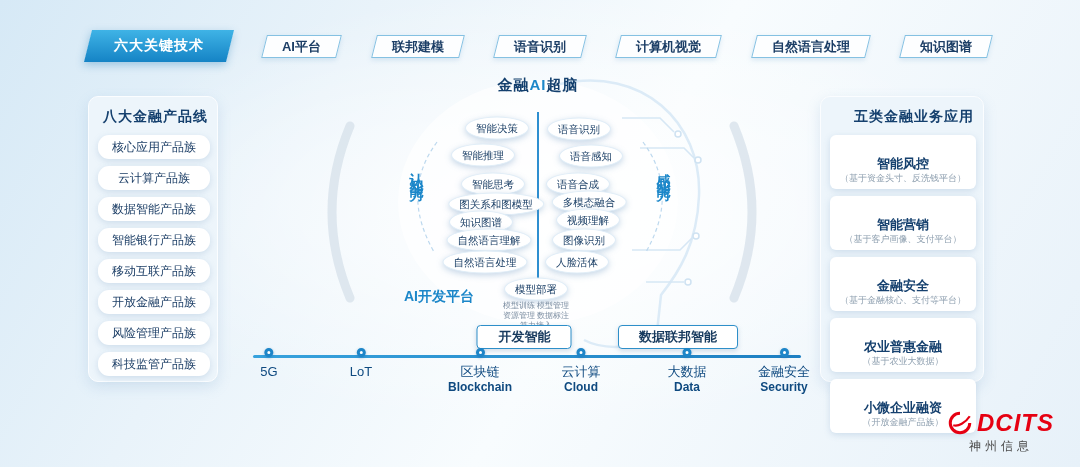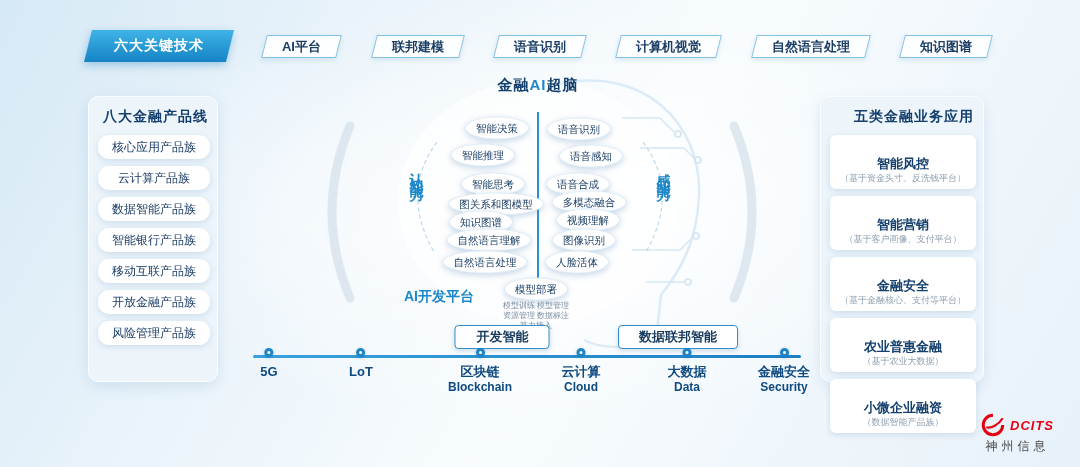--- a/index.html
+++ b/index.html
@@ -57,27 +57,27 @@
     background:#fff; border:1px solid #2e8fc9; border-radius:4px;
     box-shadow:0 2px 5px rgba(100,140,180,.28);
     display:flex; align-items:center; color:#173a5e; font-size:13px; font-weight:bold; z-index:3; white-space:nowrap; }
 
   
   .tl-line{ position:absolute; left:253px; top:355px; width:548px; height:3px;
     background:linear-gradient(90deg,#37a2dd,#1d7fc2); border-radius:2px; z-index:2; }
   .tl-node{ position:absolute; top:348px; transform:translateX(-50%); text-align:center; z-index:3; }
   .tl-dot{ width:9px; height:9px; border:3px solid #1d85c8; border-radius:50%; background:#fff; margin:0 auto 7px auto;
     box-shadow:0 1px 3px rgba(40,110,170,.4); }
-  .tl-zh{ color:#0f4a80; font-size:13px; font-weight:bold; line-height:16px; white-space:nowrap; }
+  .tl-zh{ color:#0f4a80; font-size:13px; font-weight:normal; line-height:16px; white-space:nowrap; }
   .tl-en{ color:#0f4a80; font-size:12px; font-weight:bold; line-height:15px; white-space:nowrap; }
 
   
   .logo{ position:absolute; right:26px; bottom:12px; z-index:3; text-align:center; }
   .logo-row{ display:flex; align-items:center; justify-content:center; gap:5px; }
-  .logo-text{ color:#e60012; font-size:13px; font-weight:bold; font-style:italic; letter-spacing:1px; }
+  .logo-text{ color:#e60012; font-size:24px; font-weight:bold; font-style:italic; letter-spacing:1px; }
   .logo-company{ color:#4a4a4a; font-size:12px; letter-spacing:4px; margin-top:1px; }
 </style>
 </head>
 <body>
 
 <div class="stage">
 
   <svg class="decor" width="1080" height="467" viewBox="0 0 1080 467">
     <ellipse cx="538" cy="202" rx="140" ry="122" fill="#ffffff" opacity="0.65"></ellipse>
     <path d="M 560 84 C 642 66 702 122 699 196 C 697 244 679 272 661 295 L 657 332 C 644 349 605 351 584 340" stroke="#dcebf7" stroke-width="2.5" fill="none"></path>
@@ -125,20 +125,21 @@
 
   <div class="panel left-panel">
     <div class="panel-title">八大金融产品线</div>
     <div class="panel-item">核心应用产品族</div>
     <div class="panel-item">云计算产品族</div>
     <div class="panel-item">数据智能产品族</div>
     <div class="panel-item">智能银行产品族</div>
     <div class="panel-item">移动互联产品族</div>
     <div class="panel-item">开放金融产品族</div>
     <div class="panel-item">风险管理产品族</div>
+    <div class="panel-item">科技监管产品族</div>
   </div>
 
   <div class="panel right-panel">
     <div class="panel-title">五类金融业务应用</div>
     <div class="panel-item">
       <div class="item-title">智能风控</div>
       <div class="item-sub">（基于资金头寸、反洗钱平台）</div>
     </div>
     <div class="panel-item">
       <div class="item-title">智能营销</div>
@@ -147,21 +148,21 @@
     <div class="panel-item">
       <div class="item-title">金融安全</div>
       <div class="item-sub">（基于金融核心、支付等平台）</div>
     </div>
     <div class="panel-item">
       <div class="item-title">农业普惠金融</div>
       <div class="item-sub">（基于农业大数据）</div>
     </div>
     <div class="panel-item">
       <div class="item-title">小微企业融资</div>
-      <div class="item-sub">（数据智能产品族）</div>
+      <div class="item-sub">（开放金融产品族）</div>
     </div>
   </div>
 
   <div class="center-title"><span>金融</span><span class="accent">AI</span><span>超脑</span></div>
 
   <div class="vline"></div>
 
   <div class="ability" style="left:408px;top:162px;">认知能力</div>
   <div class="ability" style="left:655px;top:162px;">感知能力</div>
 
@@ -182,21 +183,21 @@
   <div class="bubble" style="left:577px;top:262px;">人脸活体</div>
 
   <div class="platform-label">AI开发平台</div>
   <div class="bubble" style="left:536px;top:289px;">模型部署</div>
   <div class="deploy-details">
     <div>模型训练  模型管理</div>
     <div>资源管理  数据标注</div>
     <div>算力接入</div>
   </div>
 
-  <div class="cbtn" style="left:502px;top:337px;padding-left:21px;">开发智能</div>
+  <div class="cbtn" style="left:524px;top:337px;padding-left:21px;">开发智能</div>
   <div class="cbtn" style="left:678px;top:337px;">数据联邦智能</div>
 
   <div class="tl-line"></div>
   <div class="tl-node" style="left:269px;">
     <div class="tl-dot"></div>
     <div class="tl-zh">5G</div>
     <div class="tl-en"></div>
   </div>
   <div class="tl-node" style="left:361px;">
     <div class="tl-dot"></div>

